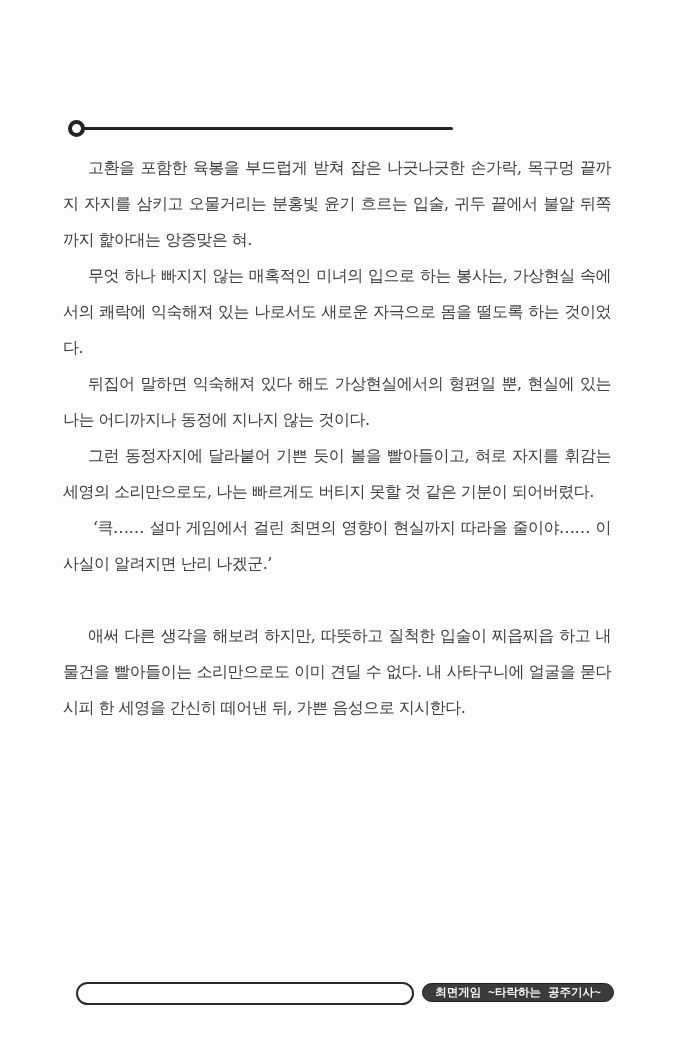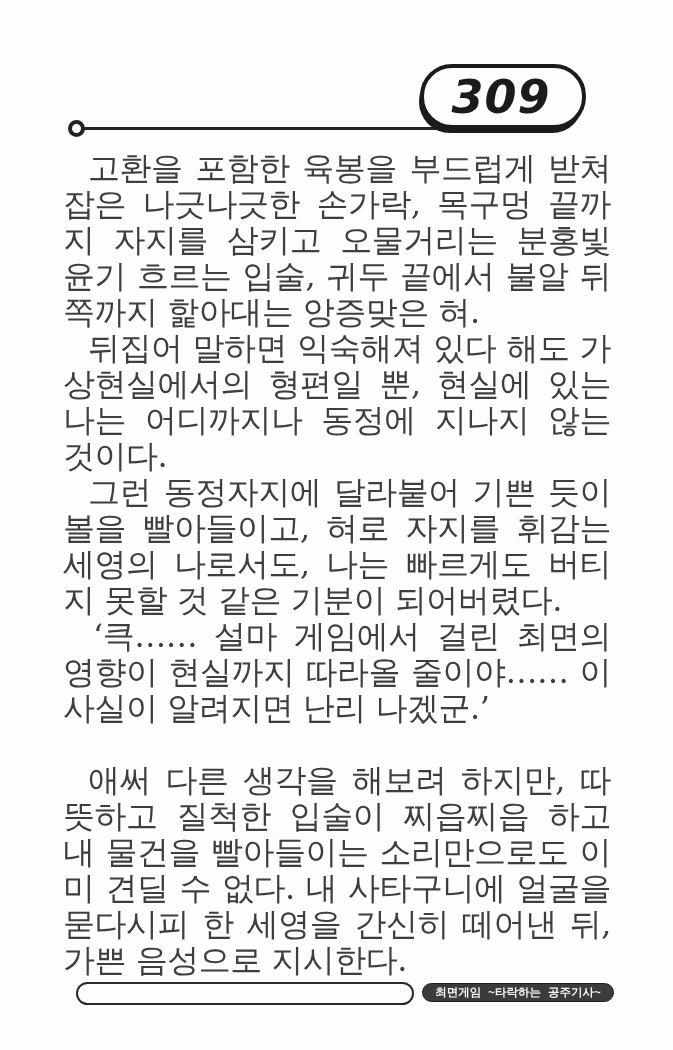--- a/index.html
+++ b/index.html
@@ -66,21 +66,21 @@
   
   .text-block {
     position: absolute;
     left: 63px;
     top: 150px;
     width: 548px;
     color: #3e3e3e;
   }
   .para {
     margin: 0;
-    font-size: 32px;
+    font-size: 16px;
     line-height: 36px;
     text-indent: 25px;
     text-align: justify;
     word-break: break-all;
     letter-spacing: -0.5px;
   }
   .para.quote { text-indent: 30px; }
   .para.after-quote { margin-top: 36px; }
 
   
@@ -117,28 +117,26 @@
     white-space: nowrap;
   }
 </style>
 </head>
 <body>
 
 <div class="page">
 
   <div class="header-ring"></div>
   <div class="header-rule"></div>
-  <div class="page-badge">
-    <span>309</span>
-  </div>
 
   <div class="text-block">
     <p class="para">고환을 포함한 육봉을 부드럽게 받쳐 잡은 나긋나긋한 손가락, 목구멍 끝까지 자지를 삼키고 오물거리는 분홍빛 윤기 흐르는 입술, 귀두 끝에서 불알 뒤쪽까지 핥아대는 앙증맞은 혀.</p>
+    <p class="para">무엇 하나 빠지지 않는 매혹적인 미녀의 입으로 하는 봉사는, 가상현실 속에서의 쾌락에 익숙해져 있는 나로서도 새로운 자극으로 몸을 떨도록 하는 것이었다.</p>
     <p class="para">뒤집어 말하면 익숙해져 있다 해도 가상현실에서의 형편일 뿐, 현실에 있는 나는 어디까지나 동정에 지나지 않는 것이다.</p>
-    <p class="para">그런 동정자지에 달라붙어 기쁜 듯이 볼을 빨아들이고, 혀로 자지를 휘감는 세영의 나로서도, 나는 빠르게도 버티지 못할 것 같은 기분이 되어버렸다.</p>
+    <p class="para">그런 동정자지에 달라붙어 기쁜 듯이 볼을 빨아들이고, 혀로 자지를 휘감는 세영의 소리만으로도, 나는 빠르게도 버티지 못할 것 같은 기분이 되어버렸다.</p>
     <p class="para quote">‘큭…… 설마 게임에서 걸린 최면의 영향이 현실까지 따라올 줄이야…… 이 사실이 알려지면 난리 나겠군.’</p>
     <p class="para after-quote">애써 다른 생각을 해보려 하지만, 따뜻하고 질척한 입술이 찌읍찌읍 하고 내 물건을 빨아들이는 소리만으로도 이미 견딜 수 없다. 내 사타구니에 얼굴을 묻다시피 한 세영을 간신히 떼어낸 뒤, 가쁜 음성으로 지시한다.</p>
   </div>
 
   <div class="footer-rule-pill"></div>
   <div class="footer-title-pill">
     <span>최면게임 ~타락하는 공주기사~</span>
   </div>
 
 </div>

